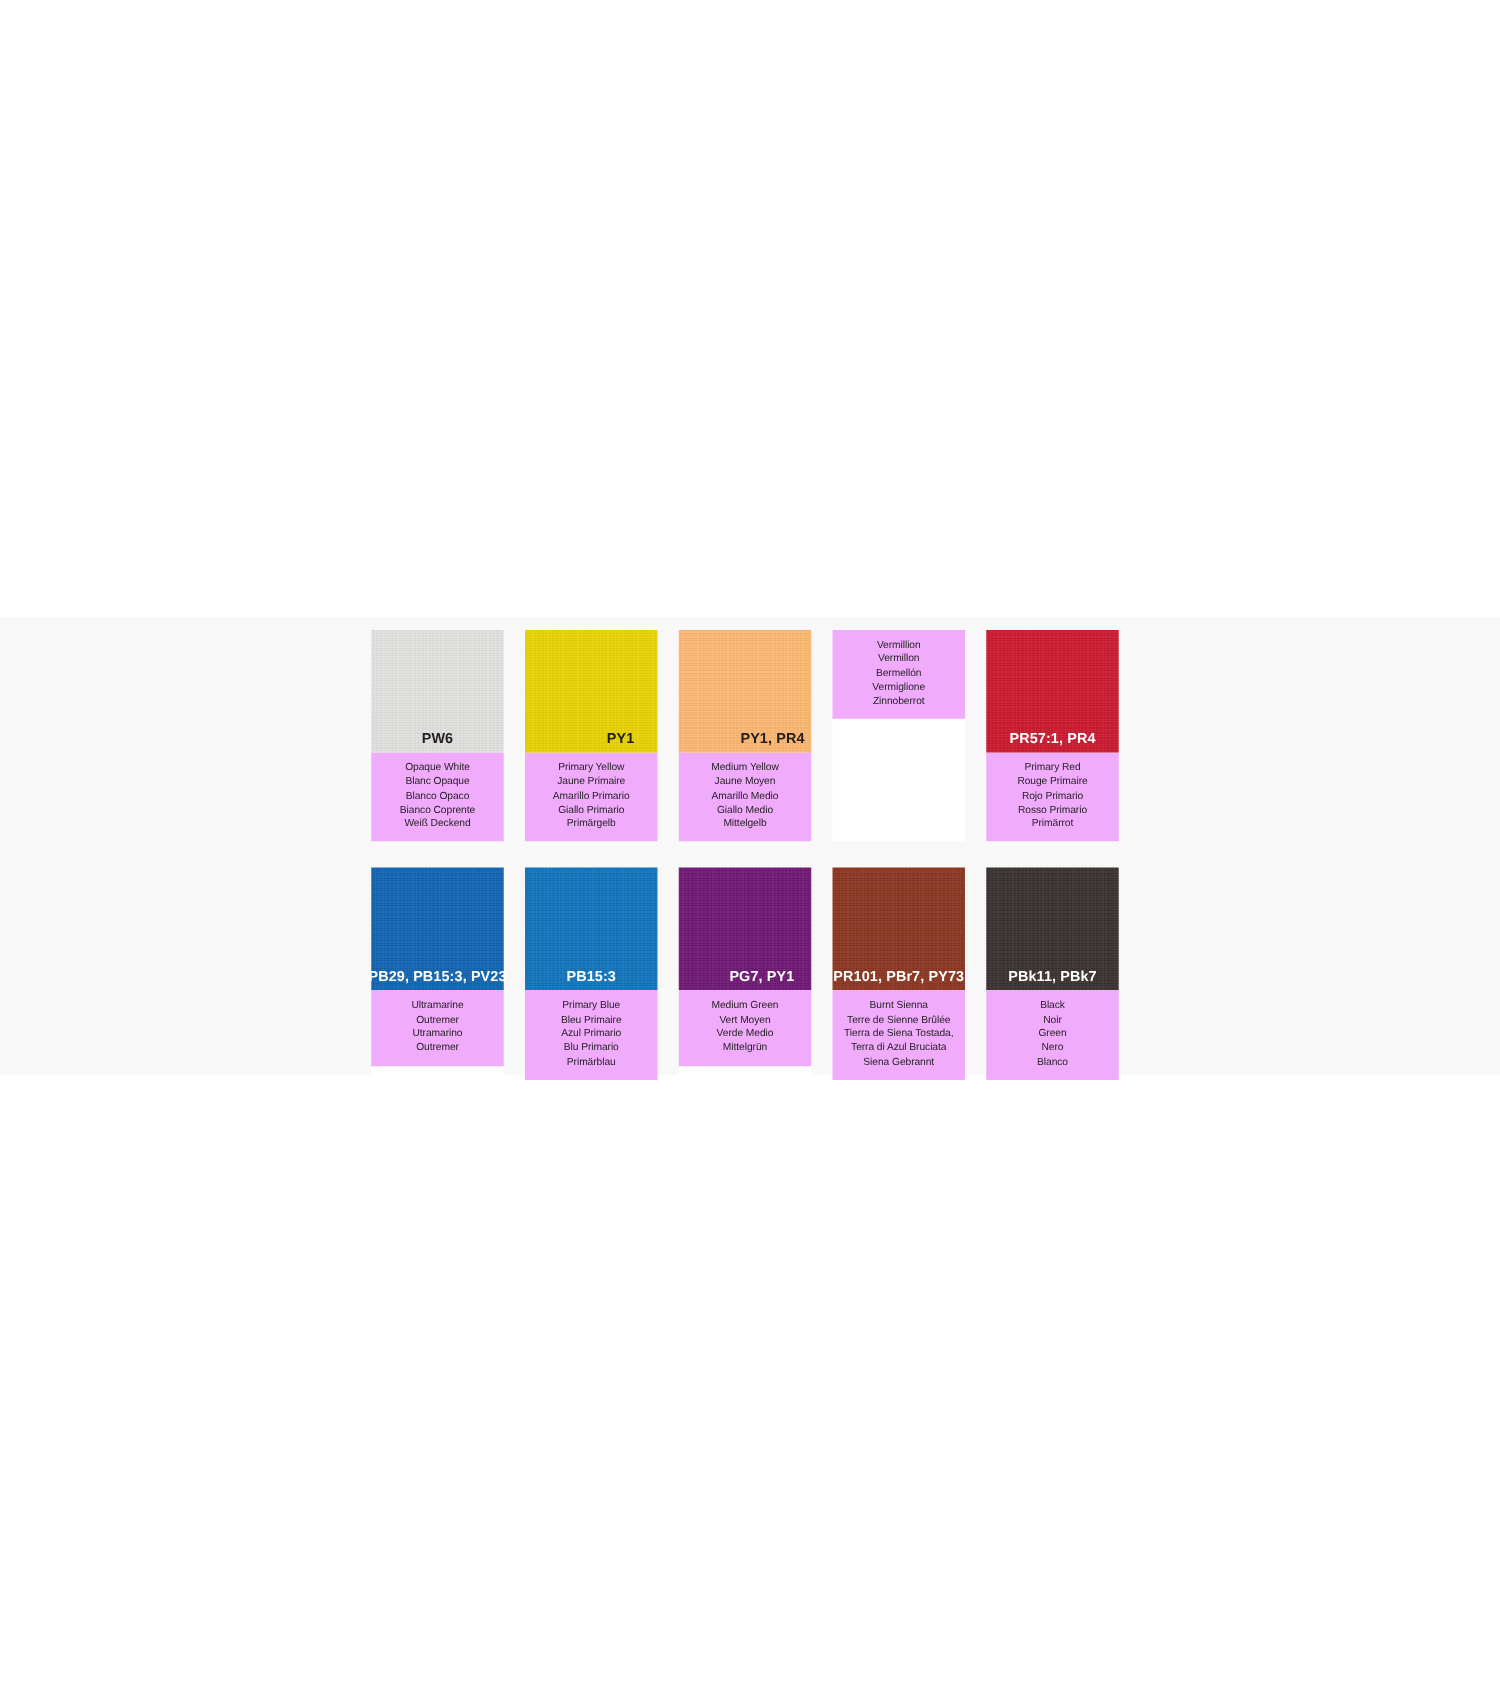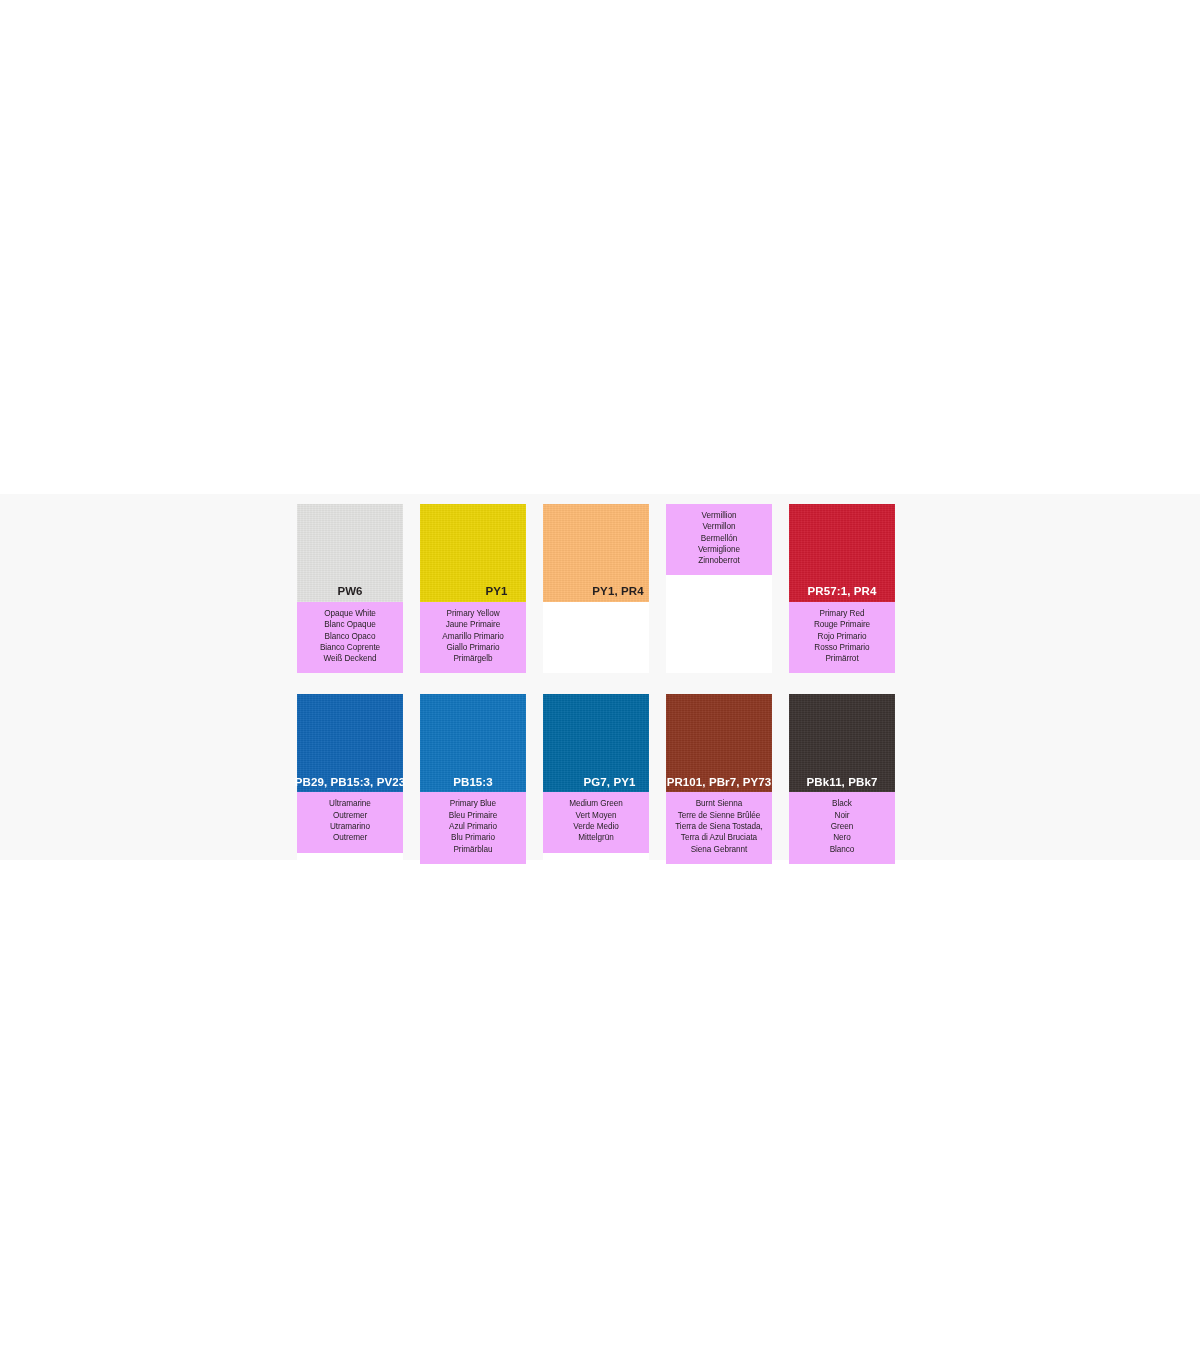--- a/index.html
+++ b/index.html
@@ -134,20 +134,27 @@
             <span class="swatch-name">Jaune Primaire</span>
             <span class="swatch-name">Amarillo Primario</span>
             <span class="swatch-name">Giallo Primario</span>
             <span class="swatch-name">Primärgelb</span>
           </div>
         </div>
         <div class="swatch-card">
           <div class="swatch-chip" style="background: #fdba74; padding-left: 44px;">
             <div class="pigment-code" style="color: rgb(35, 31, 32);">PY1, PR4</div>
           </div>
+          <div class="swatch-names">
+            <span class="swatch-name">Medium Yellow</span>
+            <span class="swatch-name">Jaune Moyen</span>
+            <span class="swatch-name">Amarillo Medio</span>
+            <span class="swatch-name">Giallo Medio</span>
+            <span class="swatch-name">Mittelgelb</span>
+          </div>
         </div>
         <div class="swatch-card">
           <div class="swatch-names">
             <span class="swatch-name">Vermillion</span>
             <span class="swatch-name">Vermillon</span>
             <span class="swatch-name">Bermellón</span>
             <span class="swatch-name">Vermiglione</span>
             <span class="swatch-name">Zinnoberrot</span>
           </div>
         </div>
@@ -182,21 +189,21 @@
           </div>
           <div class="swatch-names">
             <span class="swatch-name">Primary Blue</span>
             <span class="swatch-name">Bleu Primaire</span>
             <span class="swatch-name">Azul Primario</span>
             <span class="swatch-name">Blu Primario</span>
             <span class="swatch-name">Primärblau</span>
           </div>
         </div>
         <div class="swatch-card">
-          <div class="swatch-chip" style="background: #0369a1; padding-left: 27px;">
+          <div class="swatch-chip" style="background: #701a75; padding-left: 27px;">
             <div class="pigment-code" style="color: rgb(255, 255, 255);">PG7, PY1</div>
           </div>
           <div class="swatch-names">
             <span class="swatch-name">Medium Green</span>
             <span class="swatch-name">Vert Moyen</span>
             <span class="swatch-name">Verde Medio</span>
             <span class="swatch-name">Mittelgrün</span>
           </div>
         </div>
         <div class="swatch-card">

